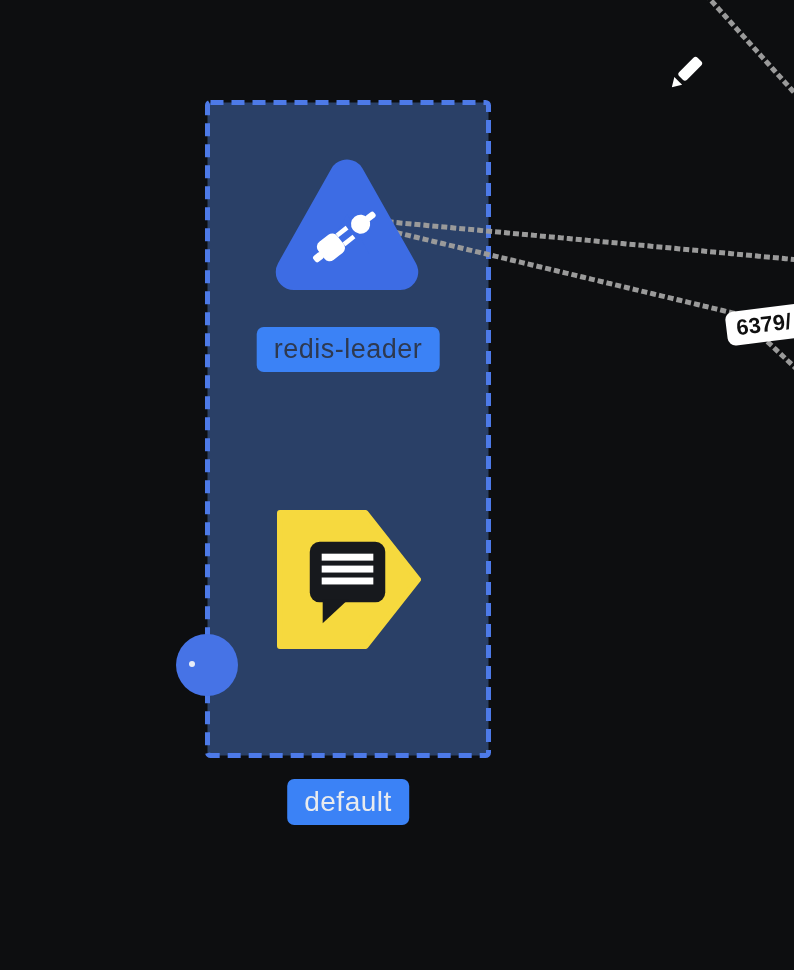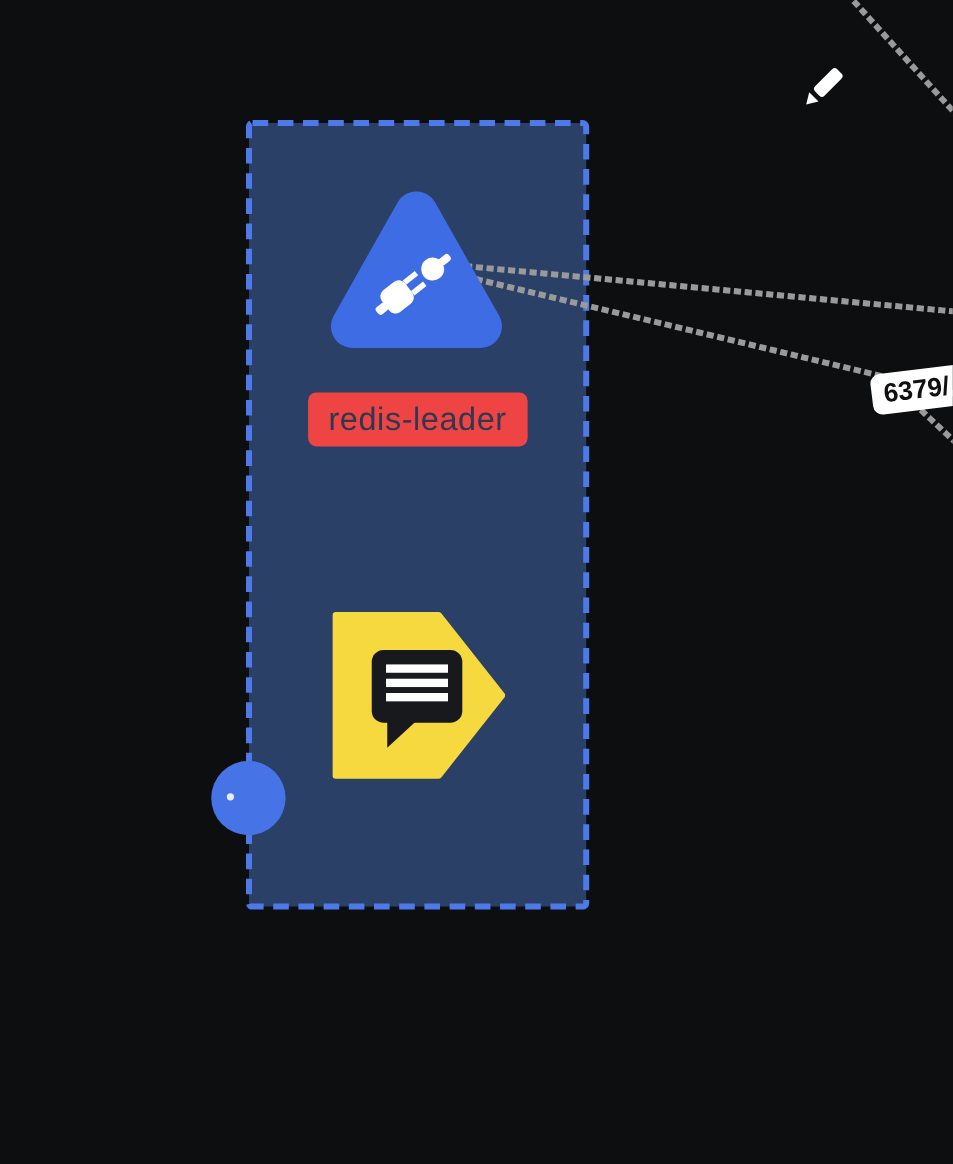--- a/index.html
+++ b/index.html
@@ -7,21 +7,21 @@
     width:794px;height:970px;overflow:hidden;position:relative;
     background:#0d0e10;
     font-family:"Liberation Sans",sans-serif;
   }
   #canvas{position:absolute;inset:0;width:794px;height:970px;}
   #edges{position:absolute;left:0;top:0;}
   .edge{stroke:#9a9a9a;stroke-width:5;stroke-dasharray:1 8;stroke-linecap:square;fill:none;}
   .node-icon{position:absolute;}
   .badge{
     position:absolute;transform:translateX(-50%);
-    background:#ef4444;color:#2e3950;
+    background:#3b82f6;color:#2e3950;
     font-size:27px;line-height:1;padding:9px 17px;border-radius:7px;
     white-space:nowrap;letter-spacing:0.5px;
   }
   .ns-label{color:#e9ebee;font-size:28px;}
   .port-badge{
     position:absolute;left:726px;top:304px;width:120px;
     background:#ffffff;color:#101010;
     font-weight:bold;font-size:22px;line-height:1;
     padding:6px 10px;border-radius:8px;
     transform:rotate(-7deg);white-space:nowrap;
@@ -70,20 +70,21 @@
       <g>
         <rect x="33" y="32" width="76" height="61" rx="10" fill="#17191d"></rect>
         <polygon points="46,90 72,90 46,114" fill="#17191d"></polygon>
         <rect x="45" y="44" width="52" height="7" fill="#ffffff"></rect>
         <rect x="45" y="56" width="52" height="7" fill="#ffffff"></rect>
         <rect x="45" y="68" width="52" height="7" fill="#ffffff"></rect>
       </g>
     </svg>
   </div>
 
+  <div class="badge ns-label" style="left:348px;top:779px;">default</div>
 
   <div class="port-badge">6379/</div>
 
   <div class="edit-btn">
     <svg width="54" height="54" viewBox="0 0 54 54">
       <g transform="translate(27,24) rotate(45)" fill="#ffffff">
         <rect x="-5.5" y="-19" width="11" height="26" rx="3"></rect>
         <path d="M -5.5 11 L 5.5 11 L 0 20 Z"></path>
       </g>
     </svg>

